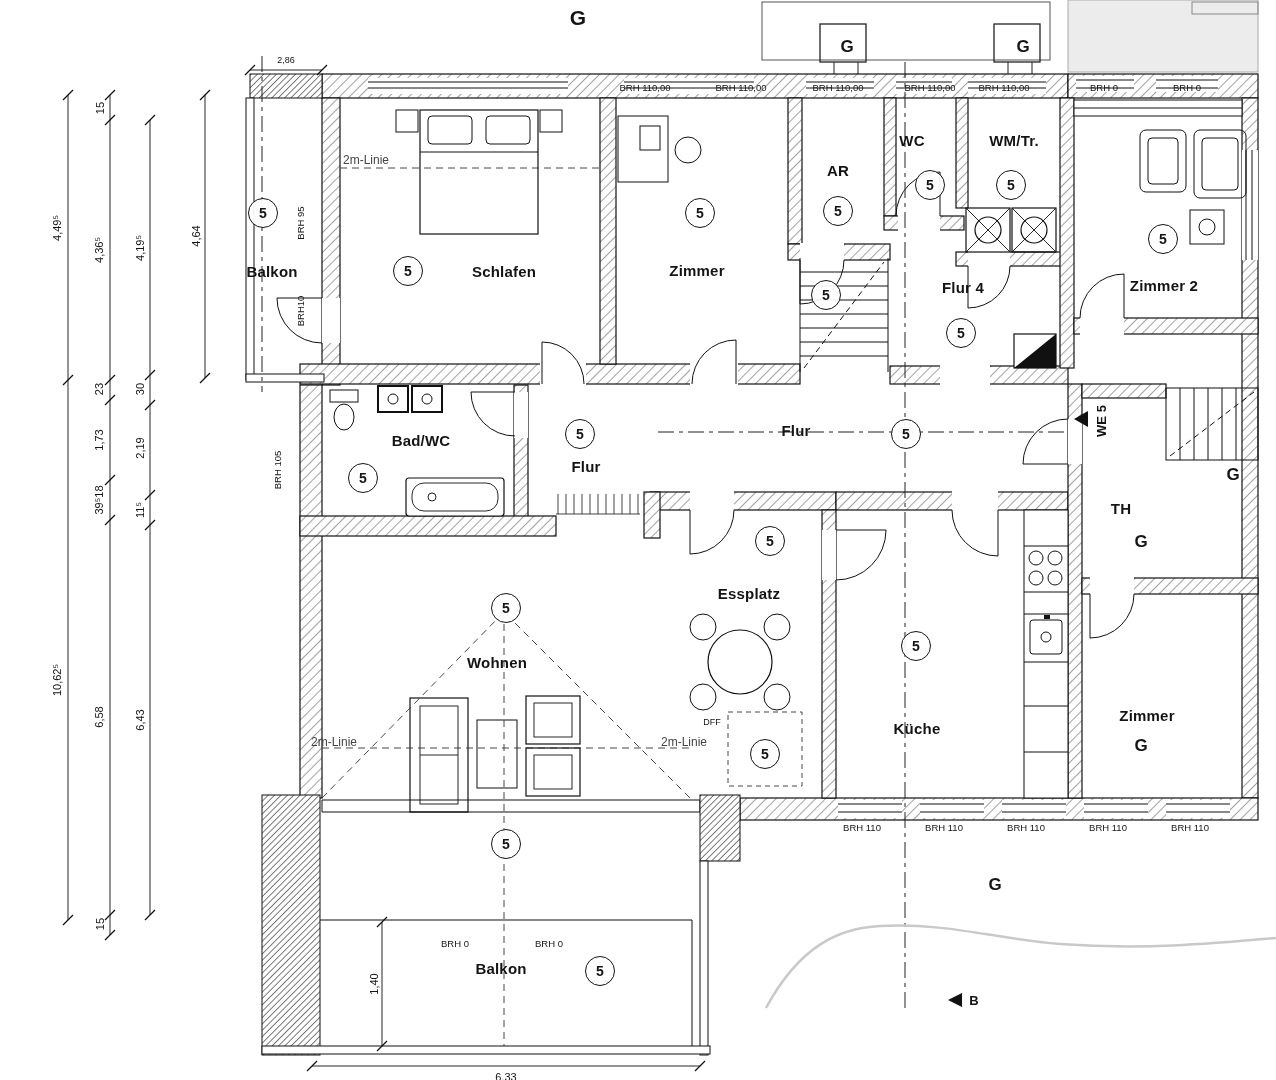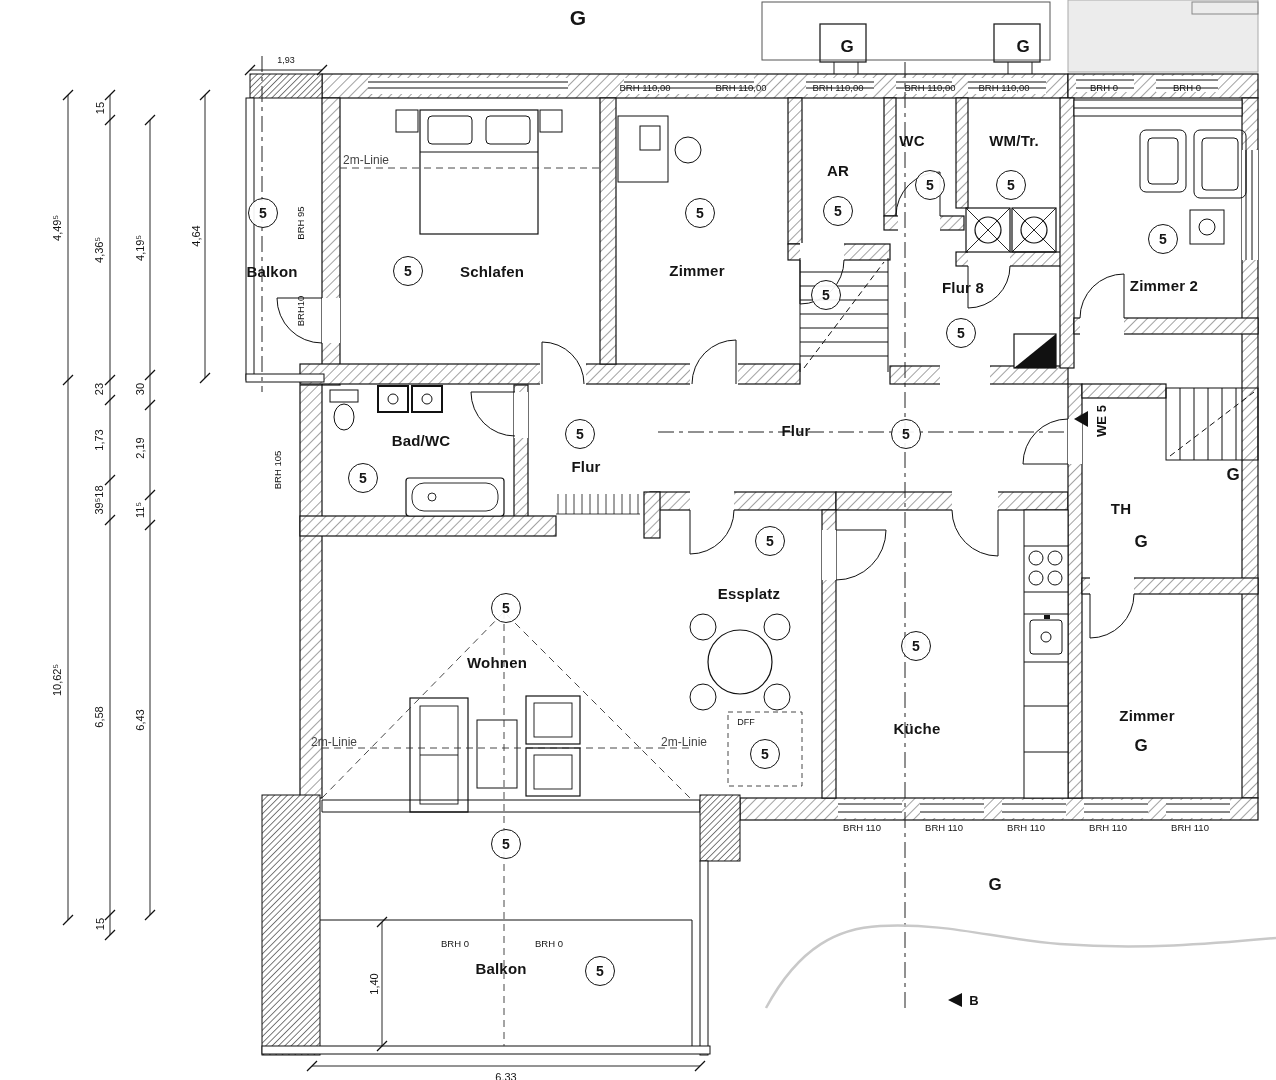--- a/index.html
+++ b/index.html
@@ -288,27 +288,27 @@
       <path d="M377,927 L387,917 M377,1051 L387,1041"></path>
     </g>
   </g>
 
   <g>
     <path d="M766,1008 C800,945 840,928 880,926 C950,923 990,938 1060,944 C1140,950 1210,944 1276,938" stroke="#c9c9c9" stroke-width="2.5" fill="none"></path>
   </g>
 </svg>
 
 <div class="lbl room" style="left:272px;top:271px">Balkon</div>
-<div class="lbl room" style="left:492px;top:271px">Schlafen</div>
+<div class="lbl room" style="left:504px;top:271px">Schlafen</div>
 <div class="lbl room" style="left:697px;top:270px">Zimmer</div>
 <div class="lbl room" style="left:838px;top:170px">AR</div>
 <div class="lbl room" style="left:912px;top:140px">WC</div>
 <div class="lbl room" style="left:1014px;top:140px">WM/Tr.</div>
 <div class="lbl room" style="left:1164px;top:285px">Zimmer 2</div>
-<div class="lbl room" style="left:963px;top:287px">Flur 8</div>
+<div class="lbl room" style="left:963px;top:287px">Flur 4</div>
 <div class="lbl room" style="left:421px;top:440px">Bad/WC</div>
 <div class="lbl room" style="left:586px;top:466px">Flur</div>
 <div class="lbl room" style="left:796px;top:430px">Flur</div>
 <div class="lbl room" style="left:1121px;top:508px">TH</div>
 <div class="lbl room" style="left:497px;top:662px">Wohnen</div>
 <div class="lbl room" style="left:749px;top:593px">Essplatz</div>
 <div class="lbl room" style="left:917px;top:728px">Küche</div>
 <div class="lbl room" style="left:1147px;top:715px">Zimmer</div>
 <div class="lbl room" style="left:501px;top:968px">Balkon</div>
 
@@ -337,39 +337,39 @@
 <div class="lbl small" style="left:1190px;top:828px">BRH 110</div>
 <div class="lbl small" style="left:455px;top:944px">BRH 0</div>
 <div class="lbl small" style="left:549px;top:944px">BRH 0</div>
 <div class="lbl small rot" style="left:301px;top:223px">BRH 95</div>
 <div class="lbl small rot" style="left:301px;top:311px">BRH10</div>
 <div class="lbl small rot" style="left:278px;top:470px">BRH 105</div>
 
 <div class="lbl tiny" style="left:366px;top:160px">2m-Linie</div>
 <div class="lbl tiny" style="left:334px;top:742px">2m-Linie</div>
 <div class="lbl tiny" style="left:684px;top:742px">2m-Linie</div>
-<div class="lbl dff" style="left:746px;top:722px">DFF</div>
+<div class="lbl dff" style="left:712px;top:722px">DFF</div>
 
 <div class="lbl dim rot" style="left:57px;top:228px">4,49⁵</div>
 <div class="lbl dim rot" style="left:100px;top:108px">15</div>
 <div class="lbl dim rot" style="left:99px;top:250px">4,36⁵</div>
 <div class="lbl dim rot" style="left:140px;top:248px">4,19⁵</div>
 <div class="lbl dim rot" style="left:196px;top:236px">4,64</div>
 <div class="lbl dim rot" style="left:99px;top:389px">23</div>
 <div class="lbl dim rot" style="left:140px;top:389px">30</div>
 <div class="lbl dim rot" style="left:99px;top:440px">1,73</div>
 <div class="lbl dim rot" style="left:140px;top:448px">2,19</div>
 <div class="lbl dim rot" style="left:99px;top:500px">39⁵18</div>
 <div class="lbl dim rot" style="left:140px;top:510px">11⁵</div>
 <div class="lbl dim rot" style="left:57px;top:680px">10,62⁵</div>
 <div class="lbl dim rot" style="left:99px;top:717px">6,58</div>
 <div class="lbl dim rot" style="left:140px;top:720px">6,43</div>
 <div class="lbl dim rot" style="left:100px;top:924px">15</div>
 <div class="lbl dim rot" style="left:374px;top:984px">1,40</div>
-<div class="lbl dim" style="left:286px;top:60px;font-size:9px">1,93</div>
+<div class="lbl dim" style="left:286px;top:60px;font-size:9px">2,86</div>
 <div class="lbl dim" style="left:506px;top:1077px">6,33</div>
 
 <div class="c5" style="left:263px;top:213px">5</div>
 <div class="c5" style="left:408px;top:271px">5</div>
 <div class="c5" style="left:700px;top:213px">5</div>
 <div class="c5" style="left:838px;top:211px">5</div>
 <div class="c5" style="left:930px;top:185px">5</div>
 <div class="c5" style="left:1011px;top:185px">5</div>
 <div class="c5" style="left:1163px;top:239px">5</div>
 <div class="c5" style="left:826px;top:295px">5</div>

